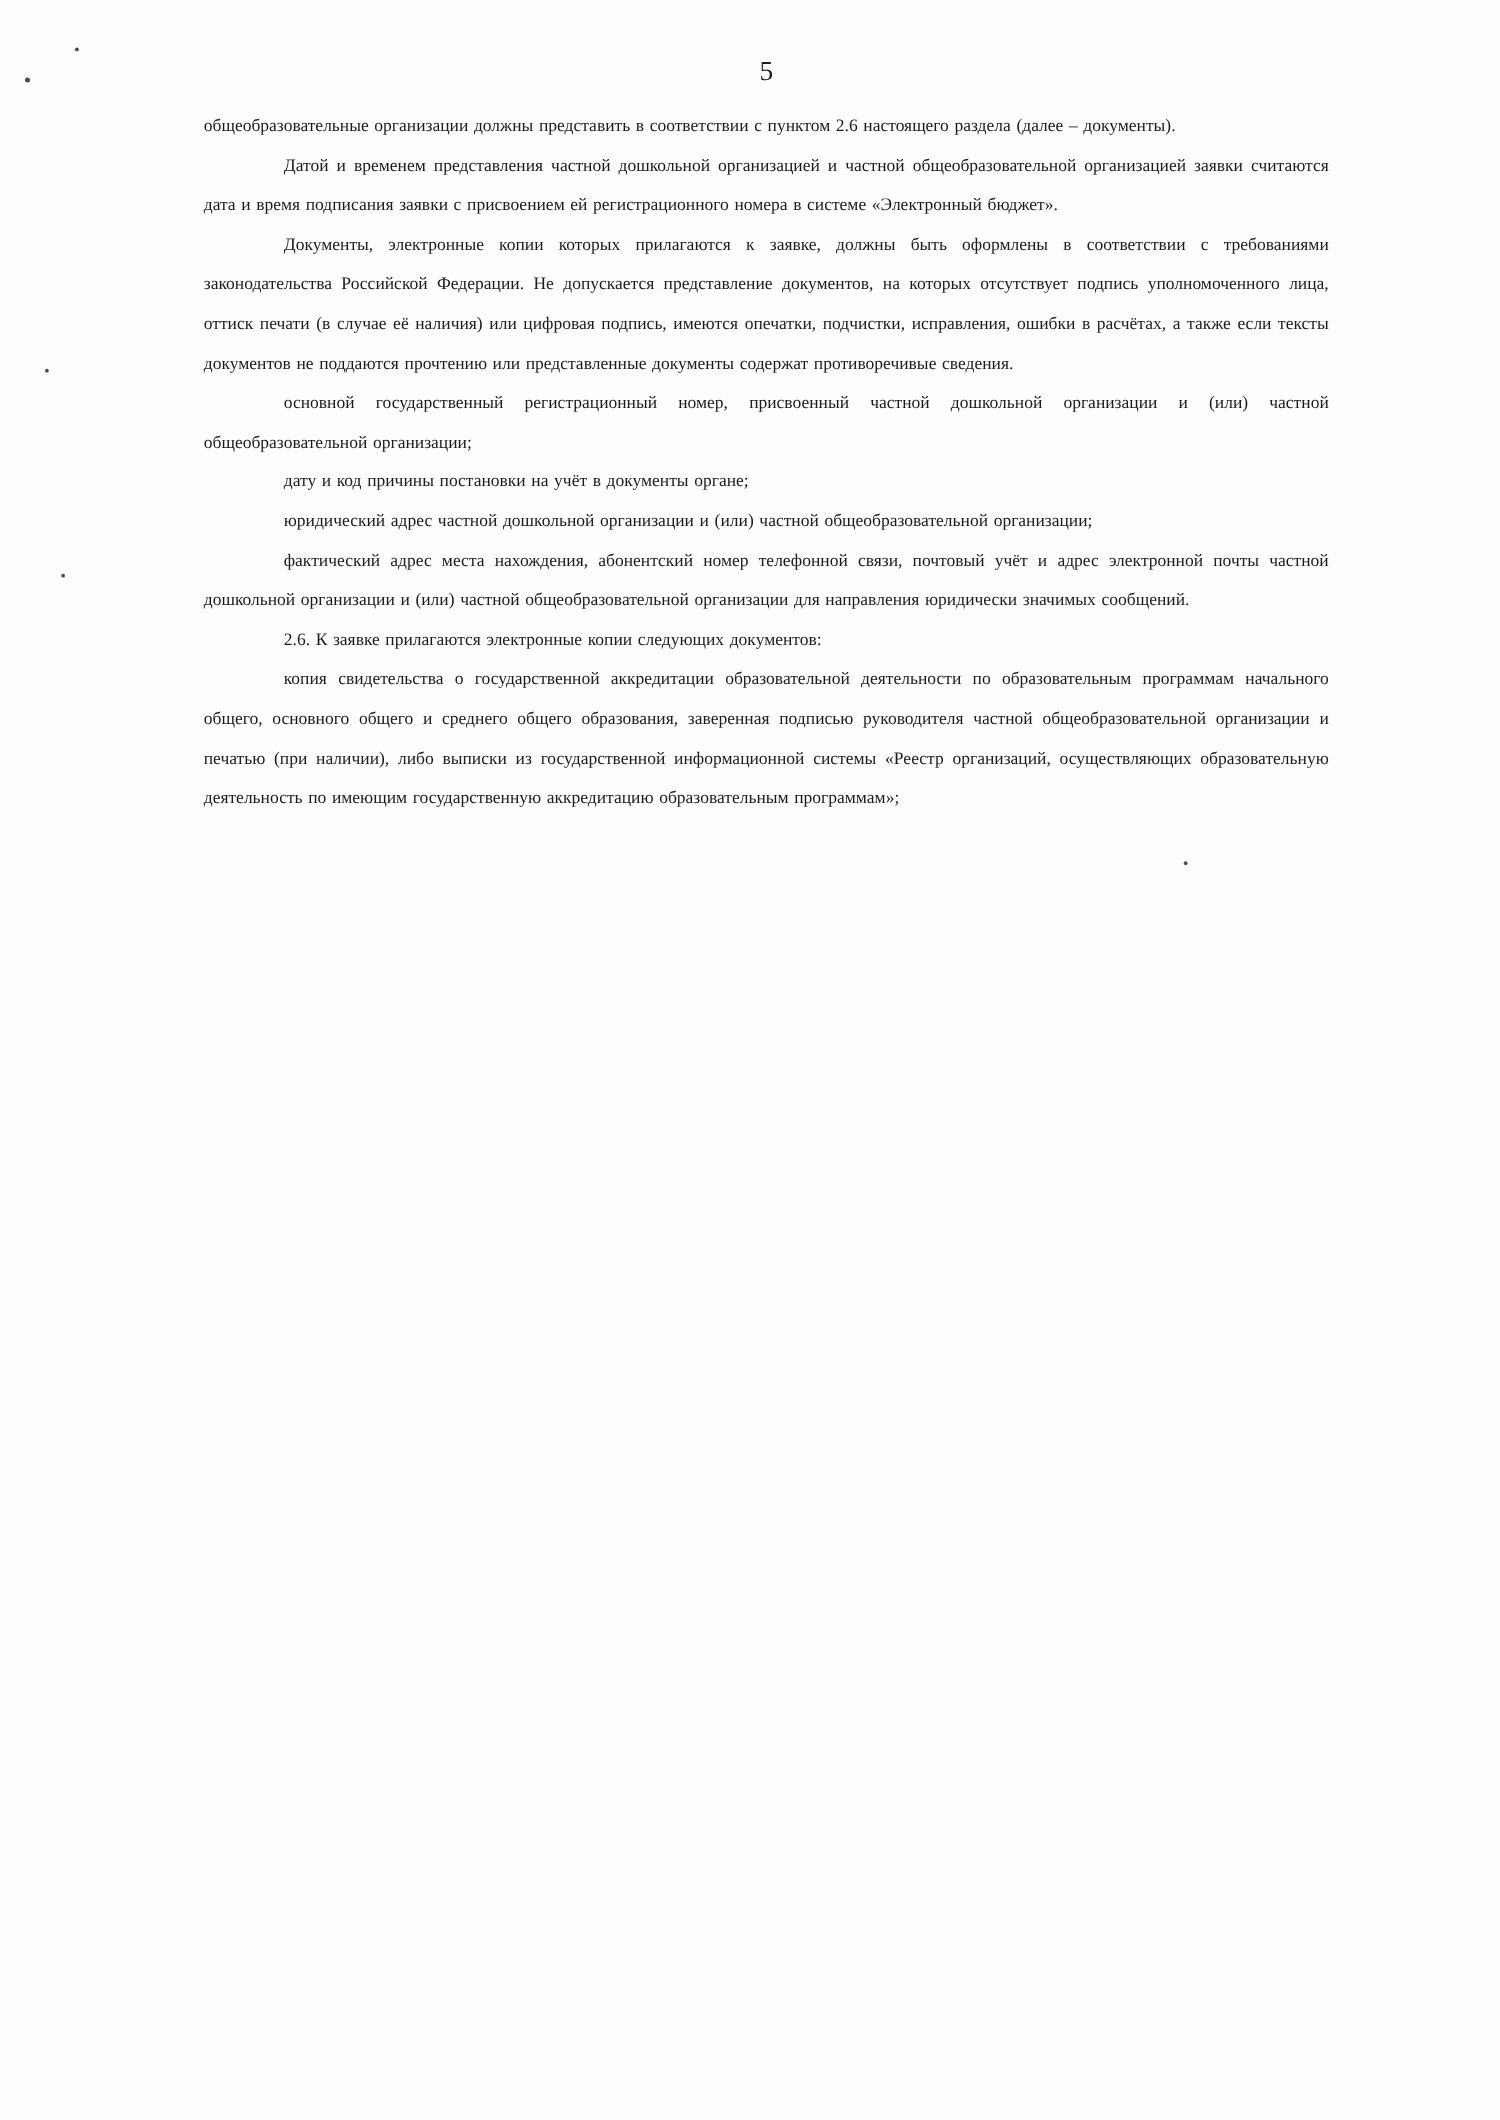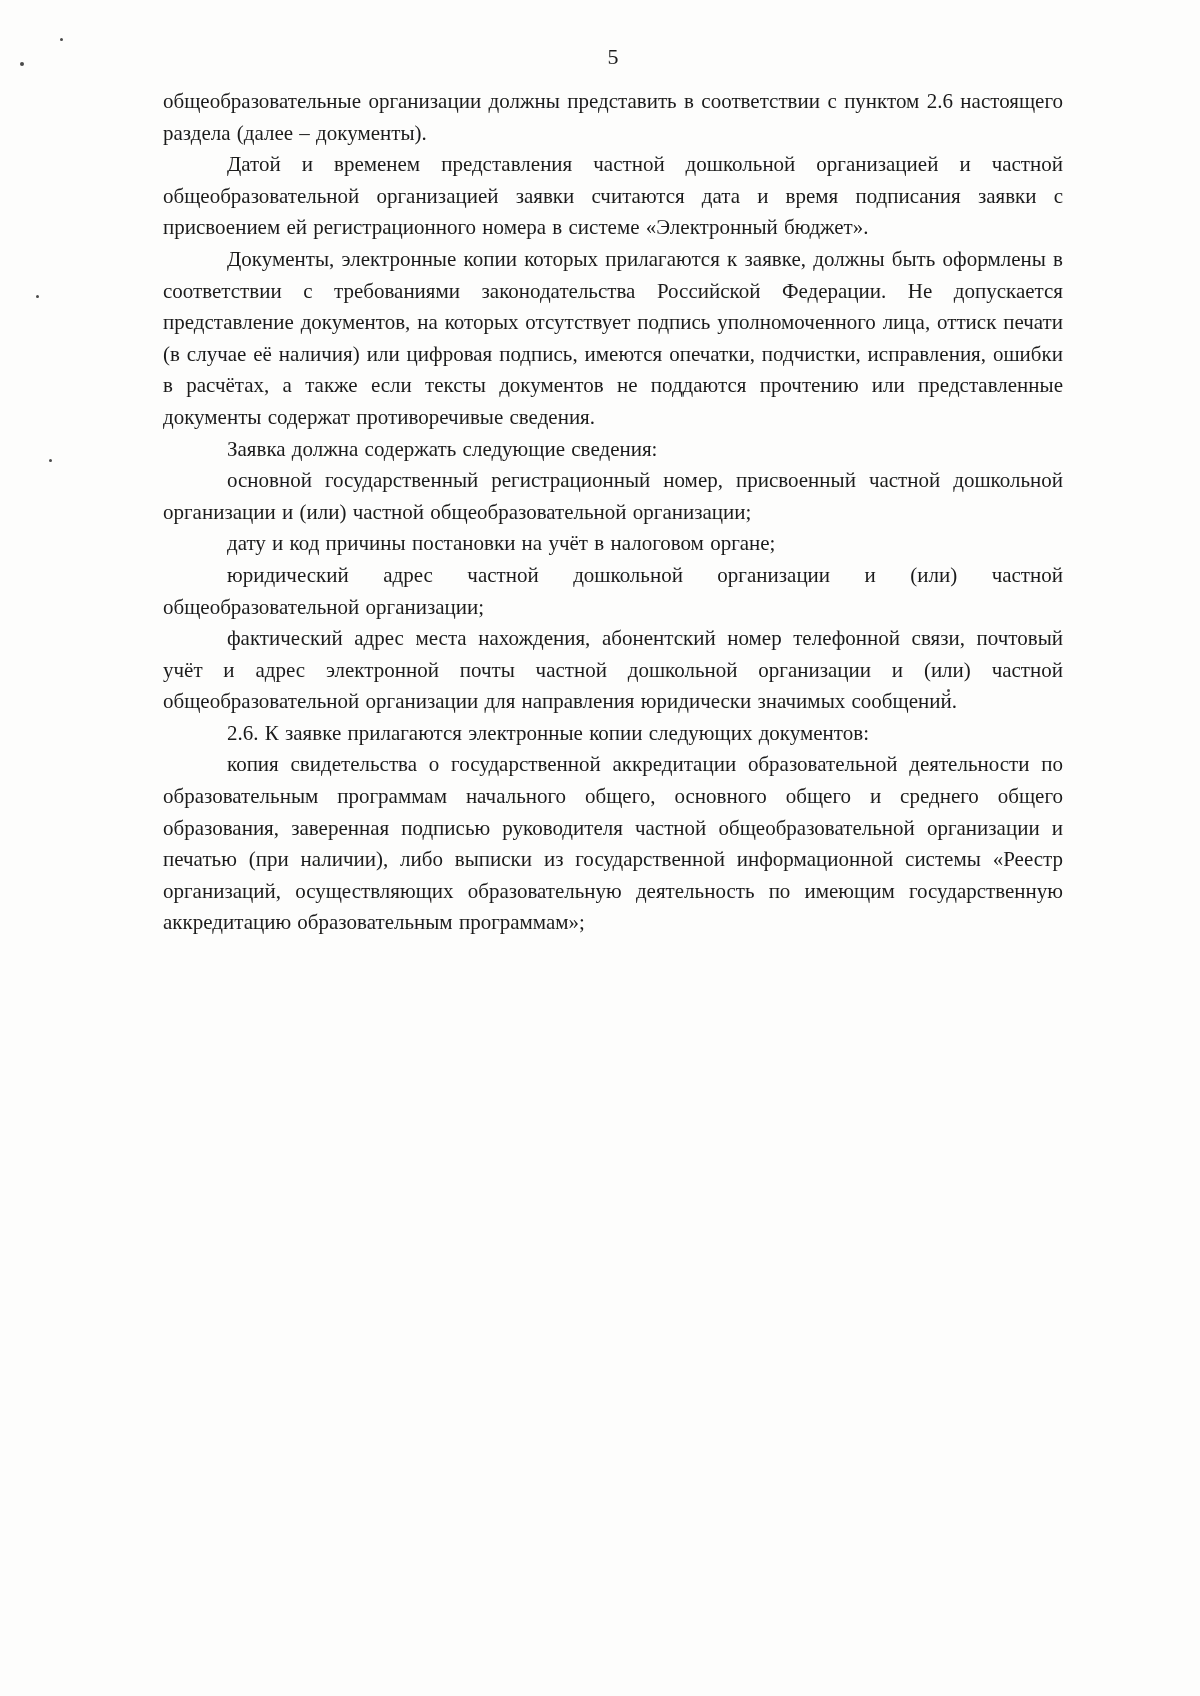--- a/index.html
+++ b/index.html
@@ -23,21 +23,21 @@
     width: 900px;
     text-align: center;
     font-size: 22px;
     line-height: 26px;
   }
   .doc-body {
     position: absolute;
     top: 86px;
     left: 163px;
     width: 900px;
-    font-size: 21px;
+    font-size: 14px;
     line-height: 31.6px;
     text-align: justify;
   }
   .para {
     margin: 0;
     padding: 0;
     text-indent: 64px;
     word-spacing: 1px;
   }
   .para.no-indent {
@@ -64,22 +64,21 @@
   <span class="speck s3"></span>
   <span class="speck s4"></span>
   <span class="speck s5"></span>
 
   <div class="page-number">5</div>
 
   <div class="doc-body">
     <p class="para no-indent">общеобразовательные организации должны представить в соответствии с пунктом 2.6 настоящего раздела (далее – документы).</p>
     <p class="para">Датой и временем представления частной дошкольной организацией и частной общеобразовательной организацией заявки считаются дата и время подписания заявки с присвоением ей регистрационного номера в системе «Электронный бюджет».</p>
     <p class="para">Документы, электронные копии которых прилагаются к заявке, должны быть оформлены в соответствии с требованиями законодательства Российской Федерации. Не допускается представление документов, на которых отсутствует подпись уполномоченного лица, оттиск печати (в случае её наличия) или цифровая подпись, имеются опечатки, подчистки, исправления, ошибки в расчётах, а также если тексты документов не поддаются прочтению или представленные документы содержат противоречивые сведения.</p>
-    <p class="para">Заявка должна содержать следующие сведения:</p>
     <p class="para">основной государственный регистрационный номер, присвоенный частной дошкольной организации и (или) частной общеобразовательной организации;</p>
-    <p class="para">дату и код причины постановки на учёт в налоговом органе;</p>
+    <p class="para">дату и код причины постановки на учёт в документы органе;</p>
     <p class="para">юридический адрес частной дошкольной организации и (или) частной общеобразовательной организации;</p>
     <p class="para">фактический адрес места нахождения, абонентский номер телефонной связи, почтовый учёт и адрес электронной почты частной дошкольной организации и (или) частной общеобразовательной организации для направления юридически значимых сообщений.</p>
     <p class="para">2.6. К заявке прилагаются электронные копии следующих документов:</p>
     <p class="para">копия свидетельства о государственной аккредитации образовательной деятельности по образовательным программам начального общего, основного общего и среднего общего образования, заверенная подписью руководителя частной общеобразовательной организации и печатью (при наличии), либо выписки из государственной информационной системы «Реестр организаций, осуществляющих образовательную деятельность по имеющим государственную аккредитацию образовательным программам»;</p>
   </div>
 
 </div>
 
 </body></html>

